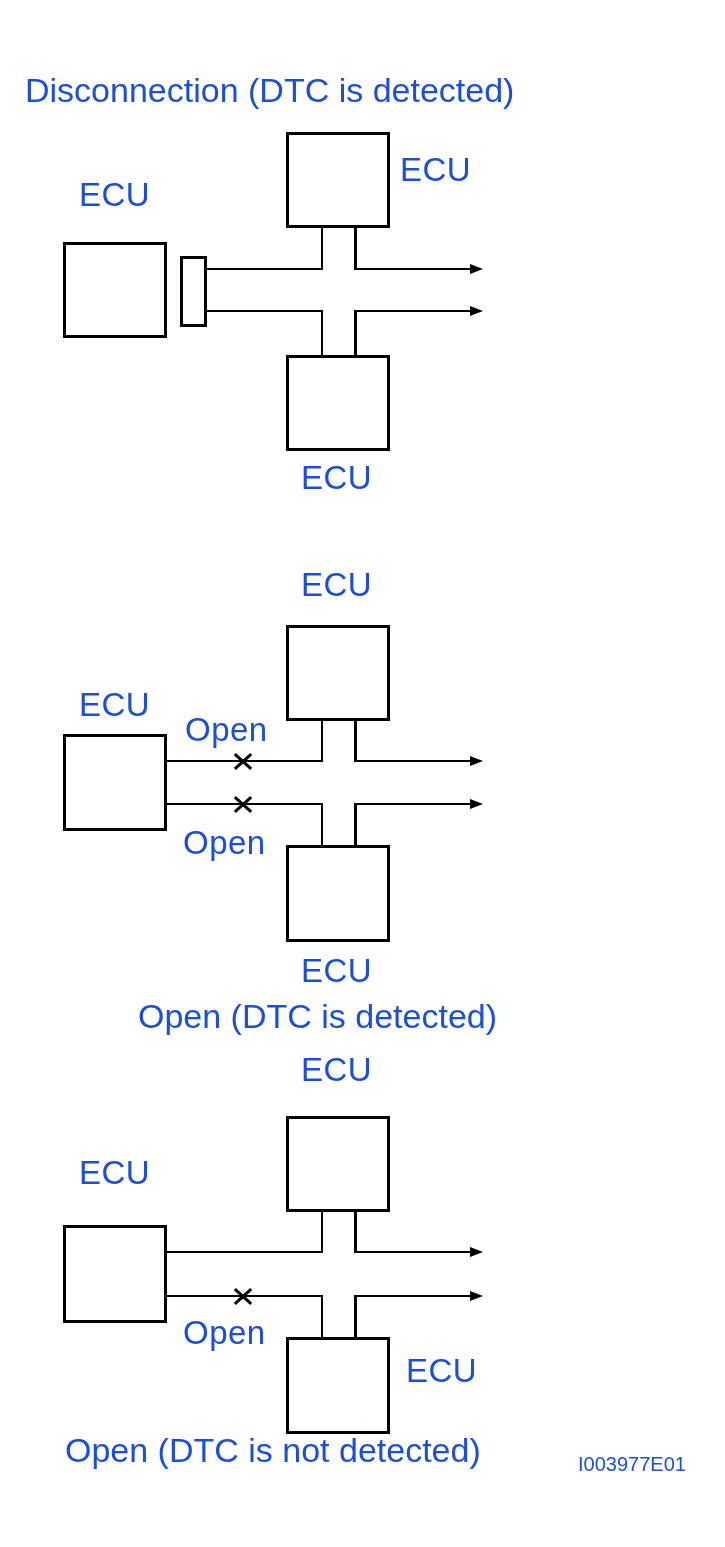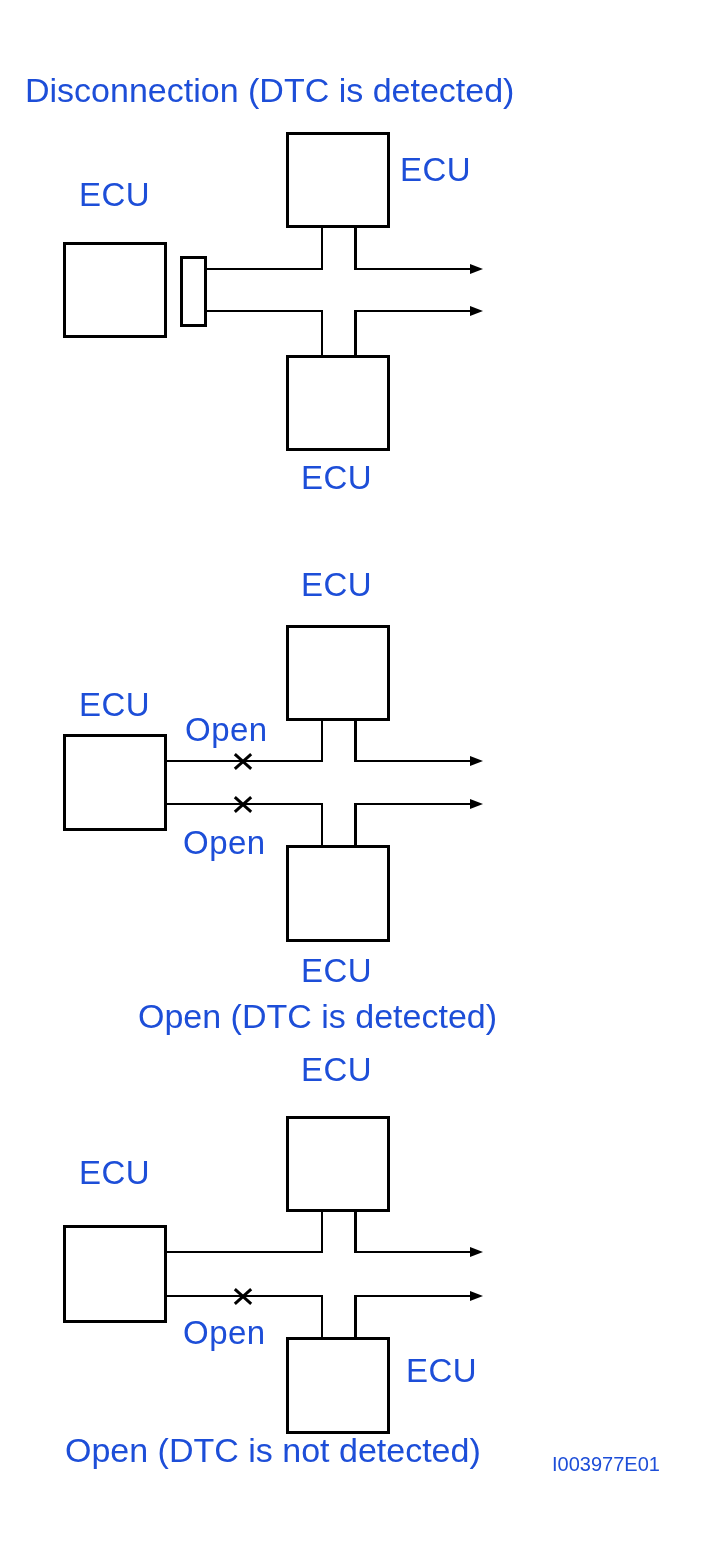--- a/index.html
+++ b/index.html
@@ -99,15 +99,15 @@
   <div class="hline" style="left:356px;top:1295px;width:116px;"></div>
   <div class="ah" style="left:470px;top:1291px;"></div>
 
   <div class="lbl" style="left:183px;top:1315px;">Open</div>
 
   <div class="box" style="left:286px;top:1337px;width:104px;height:97px;"></div>
   <div class="lbl" style="left:406px;top:1353px;">ECU</div>
 
   <div class="cap" style="left:65px;top:1432px;text-align:center;">Open (DTC is not detected)</div>
 
-  <div class="code" style="left:552px;top:1453px;">I003977E01</div>
+  <div class="code" style="left:578px;top:1453px;">I003977E01</div>
 
 </div>
 
 </body></html>

